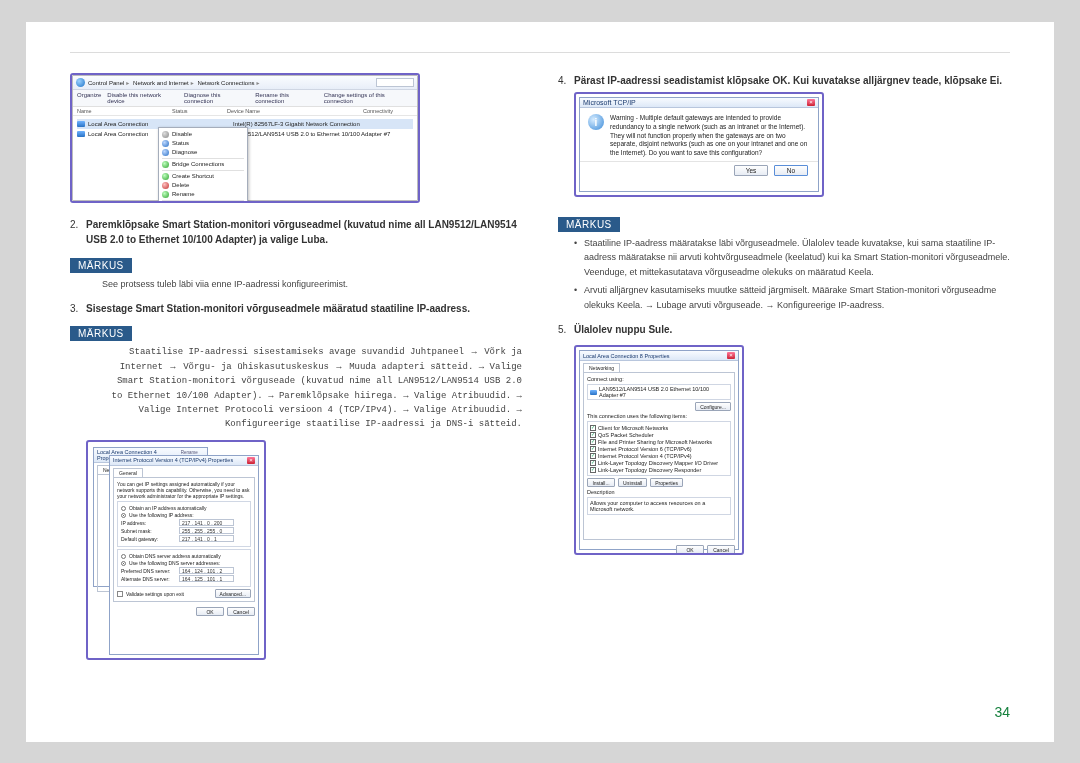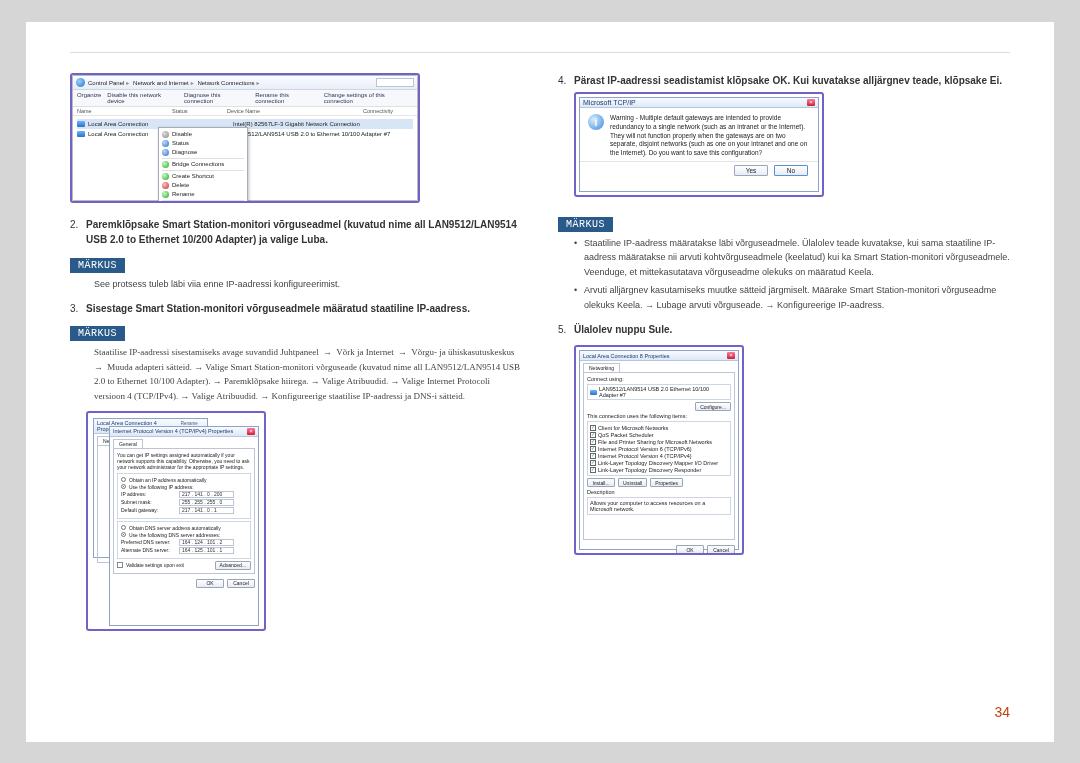--- a/index.html
+++ b/index.html
@@ -44,39 +44,38 @@
   .ol-num { width:16px; flex:none; }
   .ol-text { flex:1;font-weight:bold; }
   .note-tag {
     display:inline-block;
     background:#2a5a8a;
     color:#fff;
     font-size:10px;
     padding:2px 8px;
     letter-spacing:0.5px;
     margin:6px 0 4px 0;
-    font-family:Liberation Mono, monospace;
   }
   .note-body, .bullet-item {
     font-size:9px;
     color:#444;
     line-height:1.6;
-    margin-left:24px;
+    margin-left:32px;
   }
   .bullet-list { list-style: none; padding:0; margin-left:16px; }
   .bullet-item { display:flex; margin-left:0; margin-bottom:4px;}
   .bullet-dot { flex:none; width:10px; }
-  .nowrap-ui { font-family: Liberation Serif, serif; }
+  .nowrap-ui { font-family: Liberation Mono, monospace; text-align: right; }
   .arrow { margin:0 2px; }
   .page-num {
     position:absolute;
     right:44px;
     bottom:22px;
     font-size:14px;
-    color:#c2410c;
+    color:#15803d;
   }
 
   
   .nc-window { width:100%; height:100%; background:#fff; border:1px solid #bcbcbc; font-size:6px; color:#222; }
   .nc-title { display:flex; align-items:center; background:linear-gradient(#fafcff,#e8eef8); border-bottom:1px solid #cfd6e3; padding:2px 3px; gap:3px;}
   .nc-icon { width:9px; height:9px; border-radius:50%; background:radial-gradient(circle at 35% 35%, #9cd2ff, #1e73c8); flex:none;}
   .bc-sep { color:#888; margin:0 2px; }
   .nc-search { margin-left:auto; width:38px; height:9px; border:1px solid #bcc5d4; background:#fff;}
   .nc-toolbar { display:flex; gap:6px; padding:2px 4px; border-bottom:1px solid #e0e0e0; color:#335; background:#f6f8fb;}
   .nc-colhead { display:flex; padding:1px 4px; border-bottom:1px solid #e6e6e6; color:#555; font-size:5.5px;}
@@ -241,21 +240,21 @@
                 </div>
               <div class="sep"></div>
               <div class="mi"></div>
             </div>
           </div>
         </div>
       </div>
 
       <div class="ol-item">
         <span class="ol-num">2.</span>
-        <span class="ol-text">Paremklõpsake Smart Station-monitori võrguseadmel (kuvatud nime all LAN9512/LAN9514 USB 2.0 to Ethernet 10/200 Adapter) ja valige Luba.</span>
+        <span class="ol-text">Paremklõpsake Smart Station-monitori võrguseadmel (kuvatud nime all LAN9512/LAN9514 USB 2.0 to Ethernet 10/100 Adapter) ja valige Luba.</span>
       </div>
 
       <span class="note-tag">MÄRKUS</span>
       <div class="note-body">See protsess tuleb läbi viia enne IP-aadressi konfigureerimist.</div>
 
       <div class="ol-item" style="margin-top:10px">
         <span class="ol-num">3.</span>
         <span class="ol-text">Sisestage Smart Station-monitori võrguseadmele määratud staatiline IP-aadress.</span>
       </div>
 

